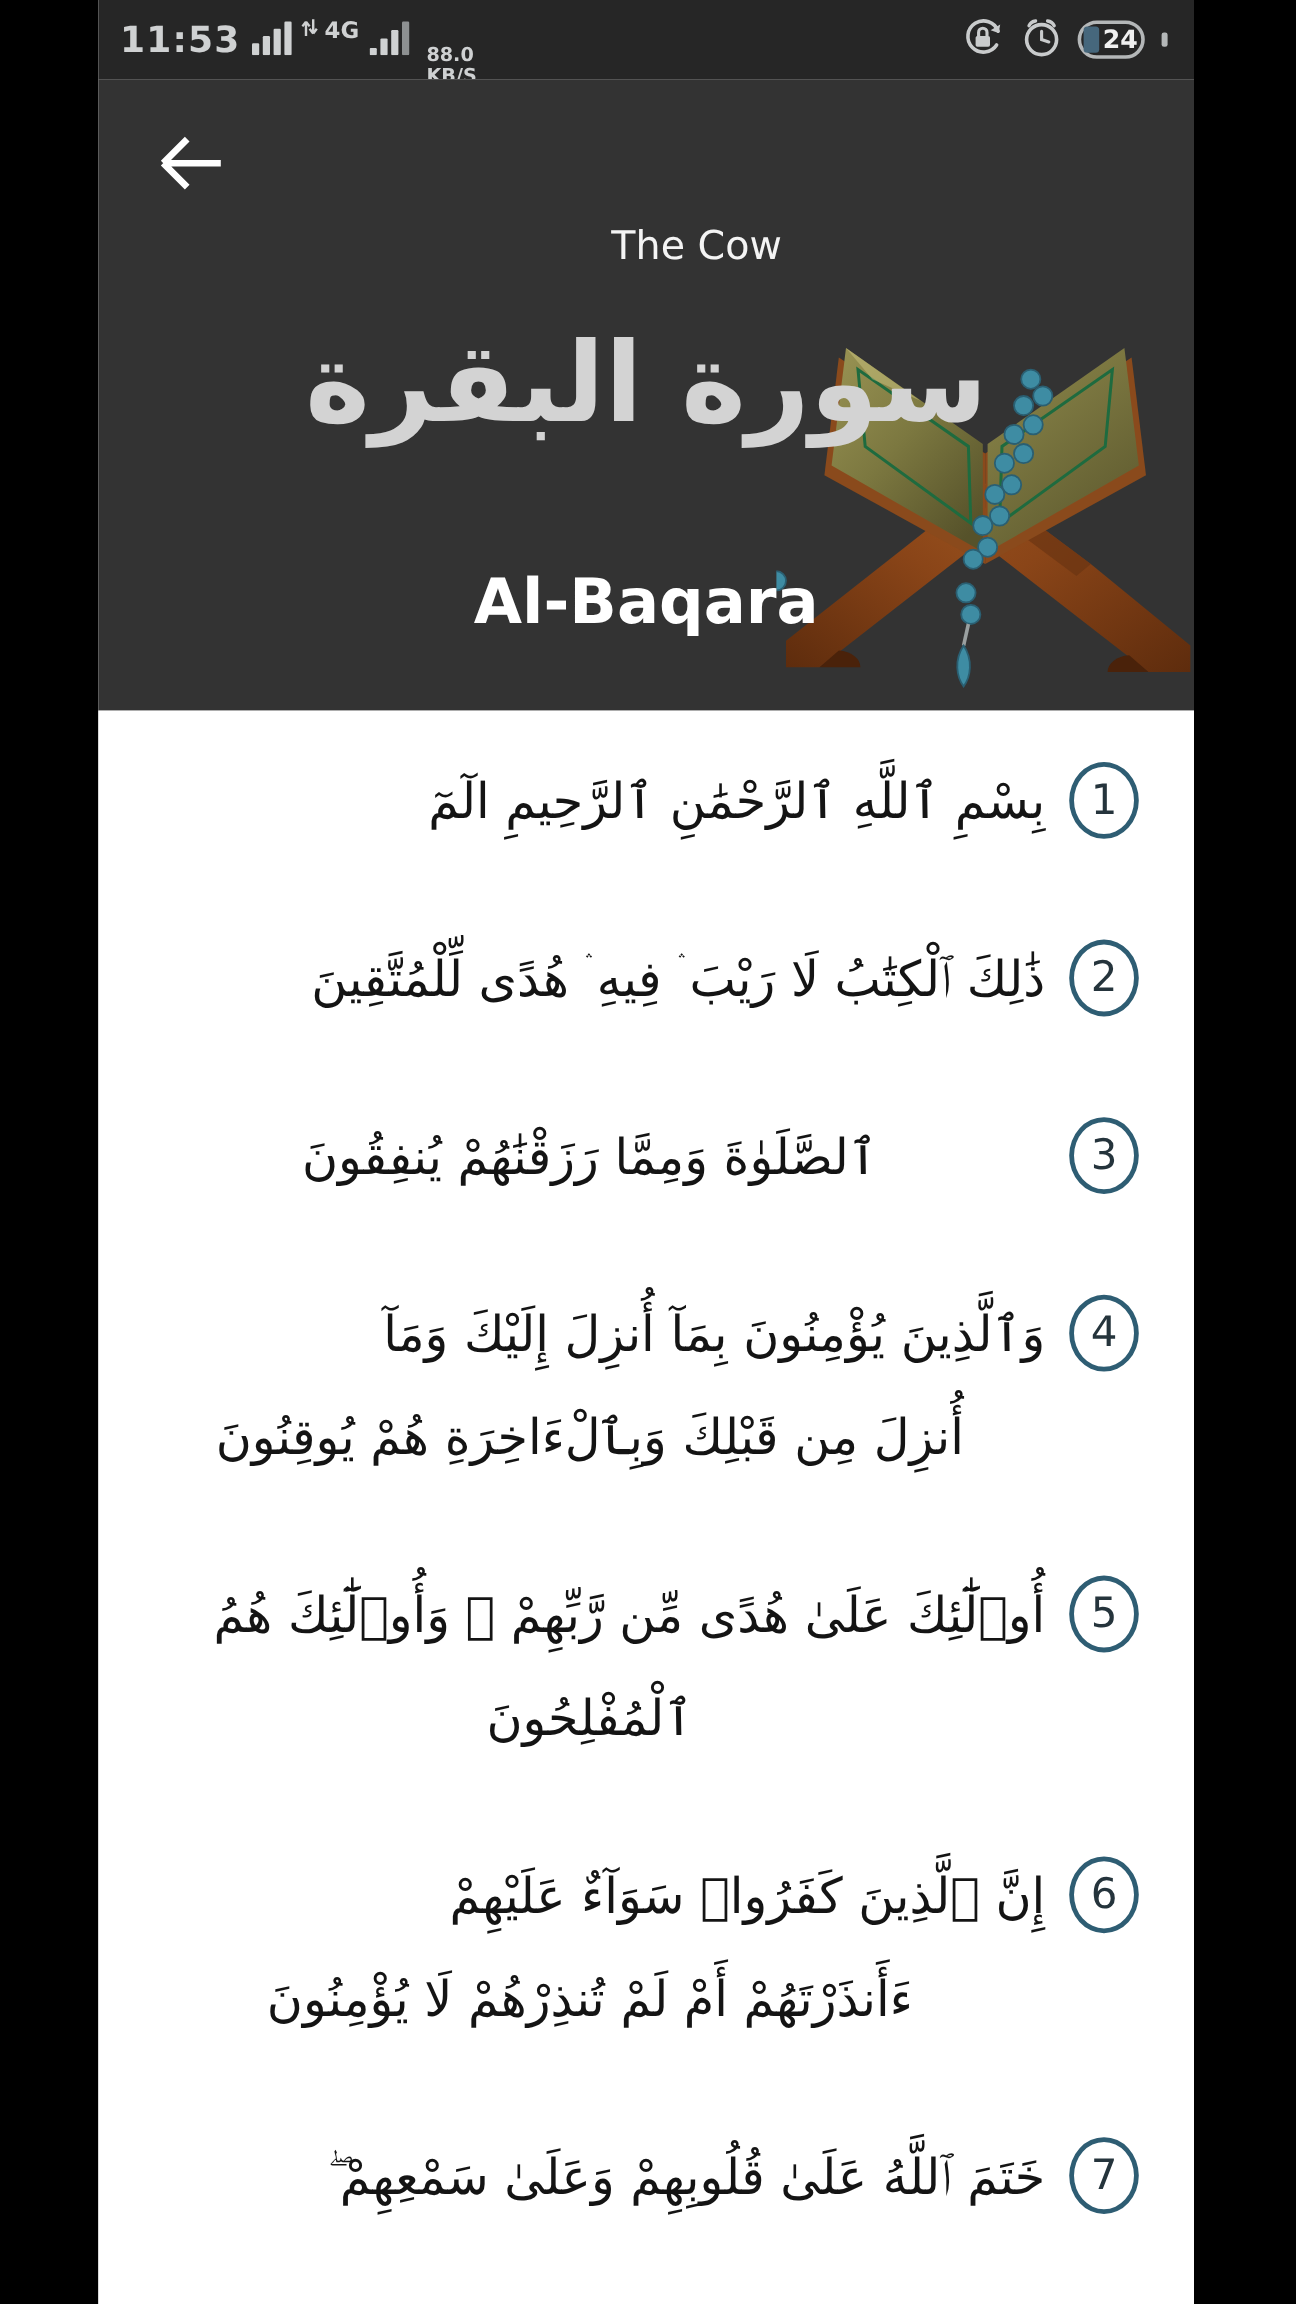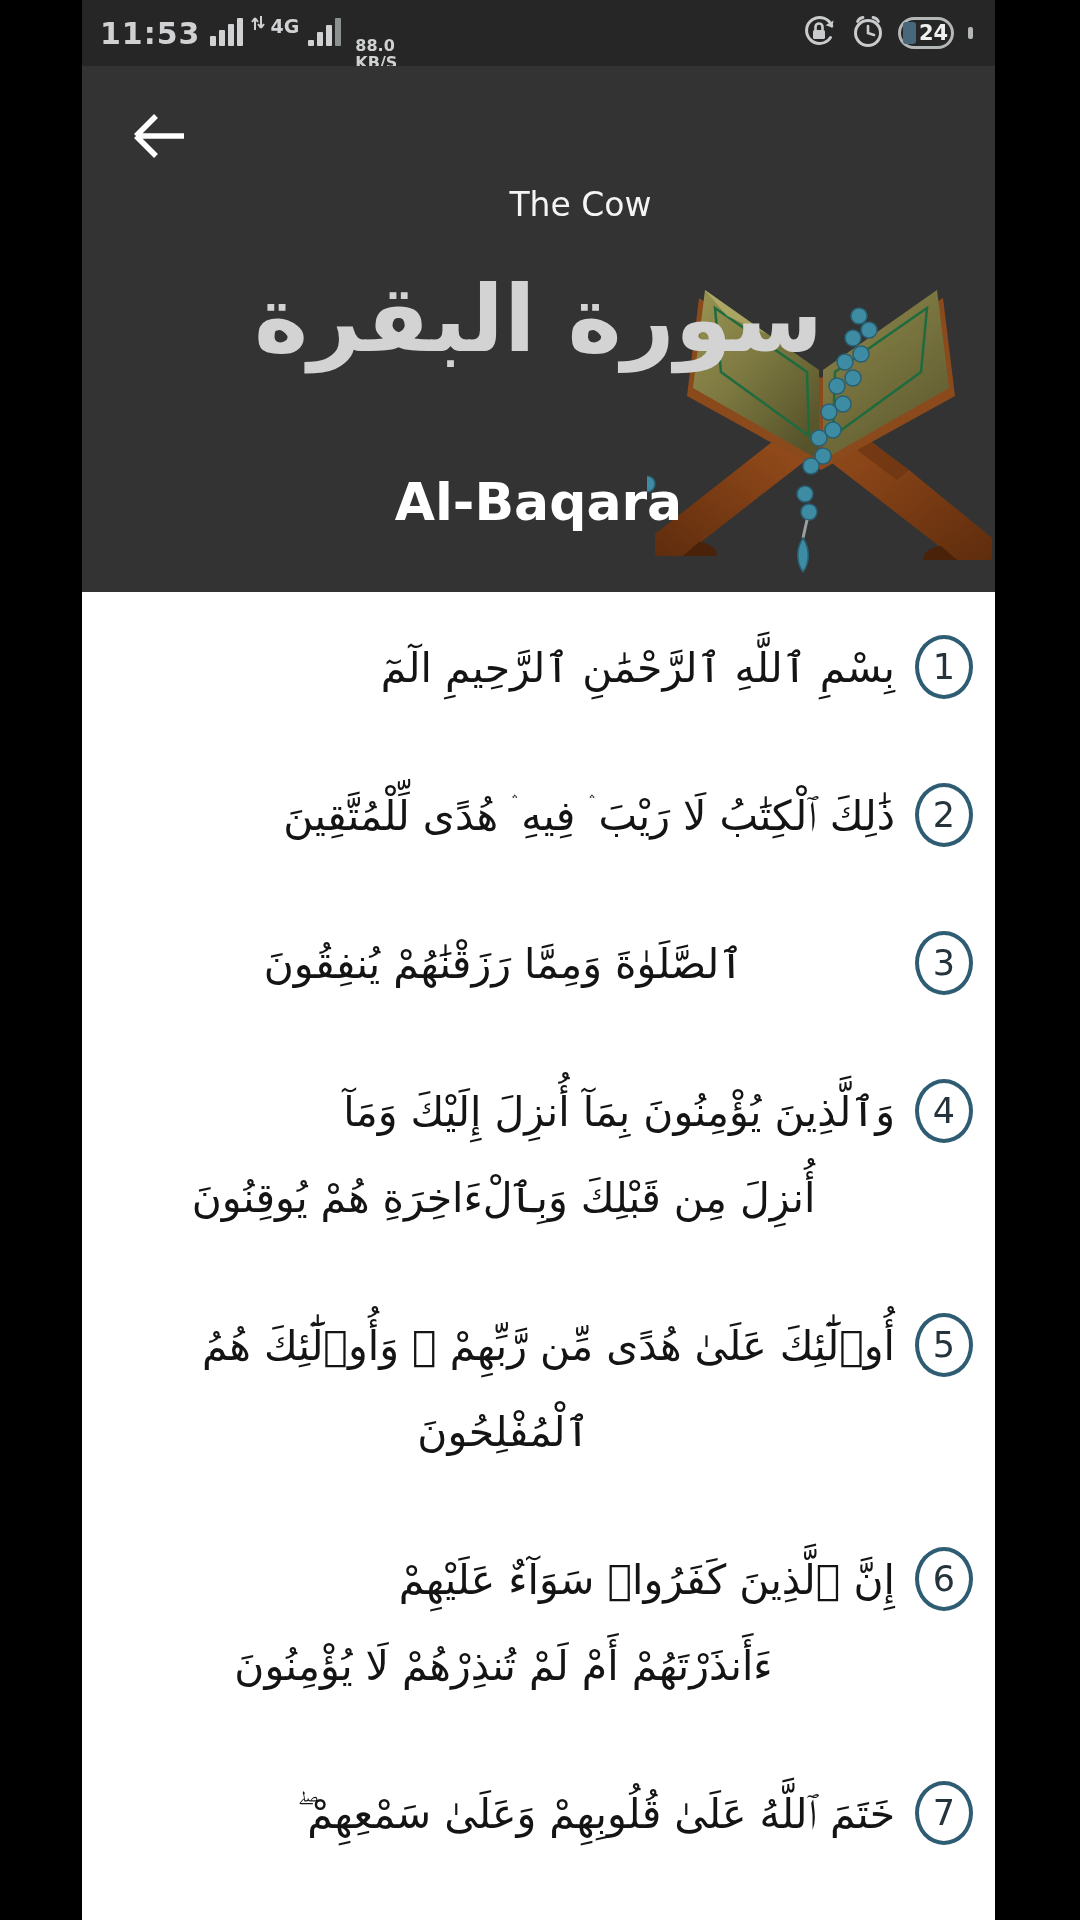--- a/index.html
+++ b/index.html
@@ -33,21 +33,21 @@
   .book-art { position:absolute; right:0; top:172px; width:348px; height:345px; z-index:1; }
   .title-en { position:absolute; top:120px; left:0; width:100%; text-align:center;
               color:#f4f4f4; font-size:33px; line-height:38px; z-index:2;margin-left:42px; }
   .title-ar { position:absolute; top:190px; left:0; width:100%; text-align:center; direction:rtl;
               color:#d3d3d3; font-size:92px; font-weight:bold; line-height:128px;
               white-space:nowrap; z-index:2; }
   .name-en { position:absolute; top:406px; left:0; width:100%; text-align:center;
              color:#ffffff; font-size:52px; font-weight:bold; line-height:60px; z-index:2; }
 
   
-  .content { background:#ffffff; height:1328px; padding:33px 16px 0 30px;
+  .content { background:#ffffff; height:1328px; padding:33px 40px 0 30px;
              box-sizing:border-box; overflow:hidden; }
   .verse { display:flex; align-items:flex-start; margin-bottom:62px; }
   .verse-lines { flex:1; direction:rtl; color:#141414; font-size:41px; line-height:86px; min-width:0; }
   .vline { white-space:nowrap; }
   .vline.first { text-align:right; }
   .vline.cont  { text-align:center; }
   .vnum { flex:0 0 auto; width:58px; height:64px; margin:10px 6px 0 20px;
           border:4px solid #2e5d73; border-radius:50%;
           display:flex; align-items:center; justify-content:center;
           font-size:35px; color:#25343c; box-sizing:border-box; background:#fff; }

